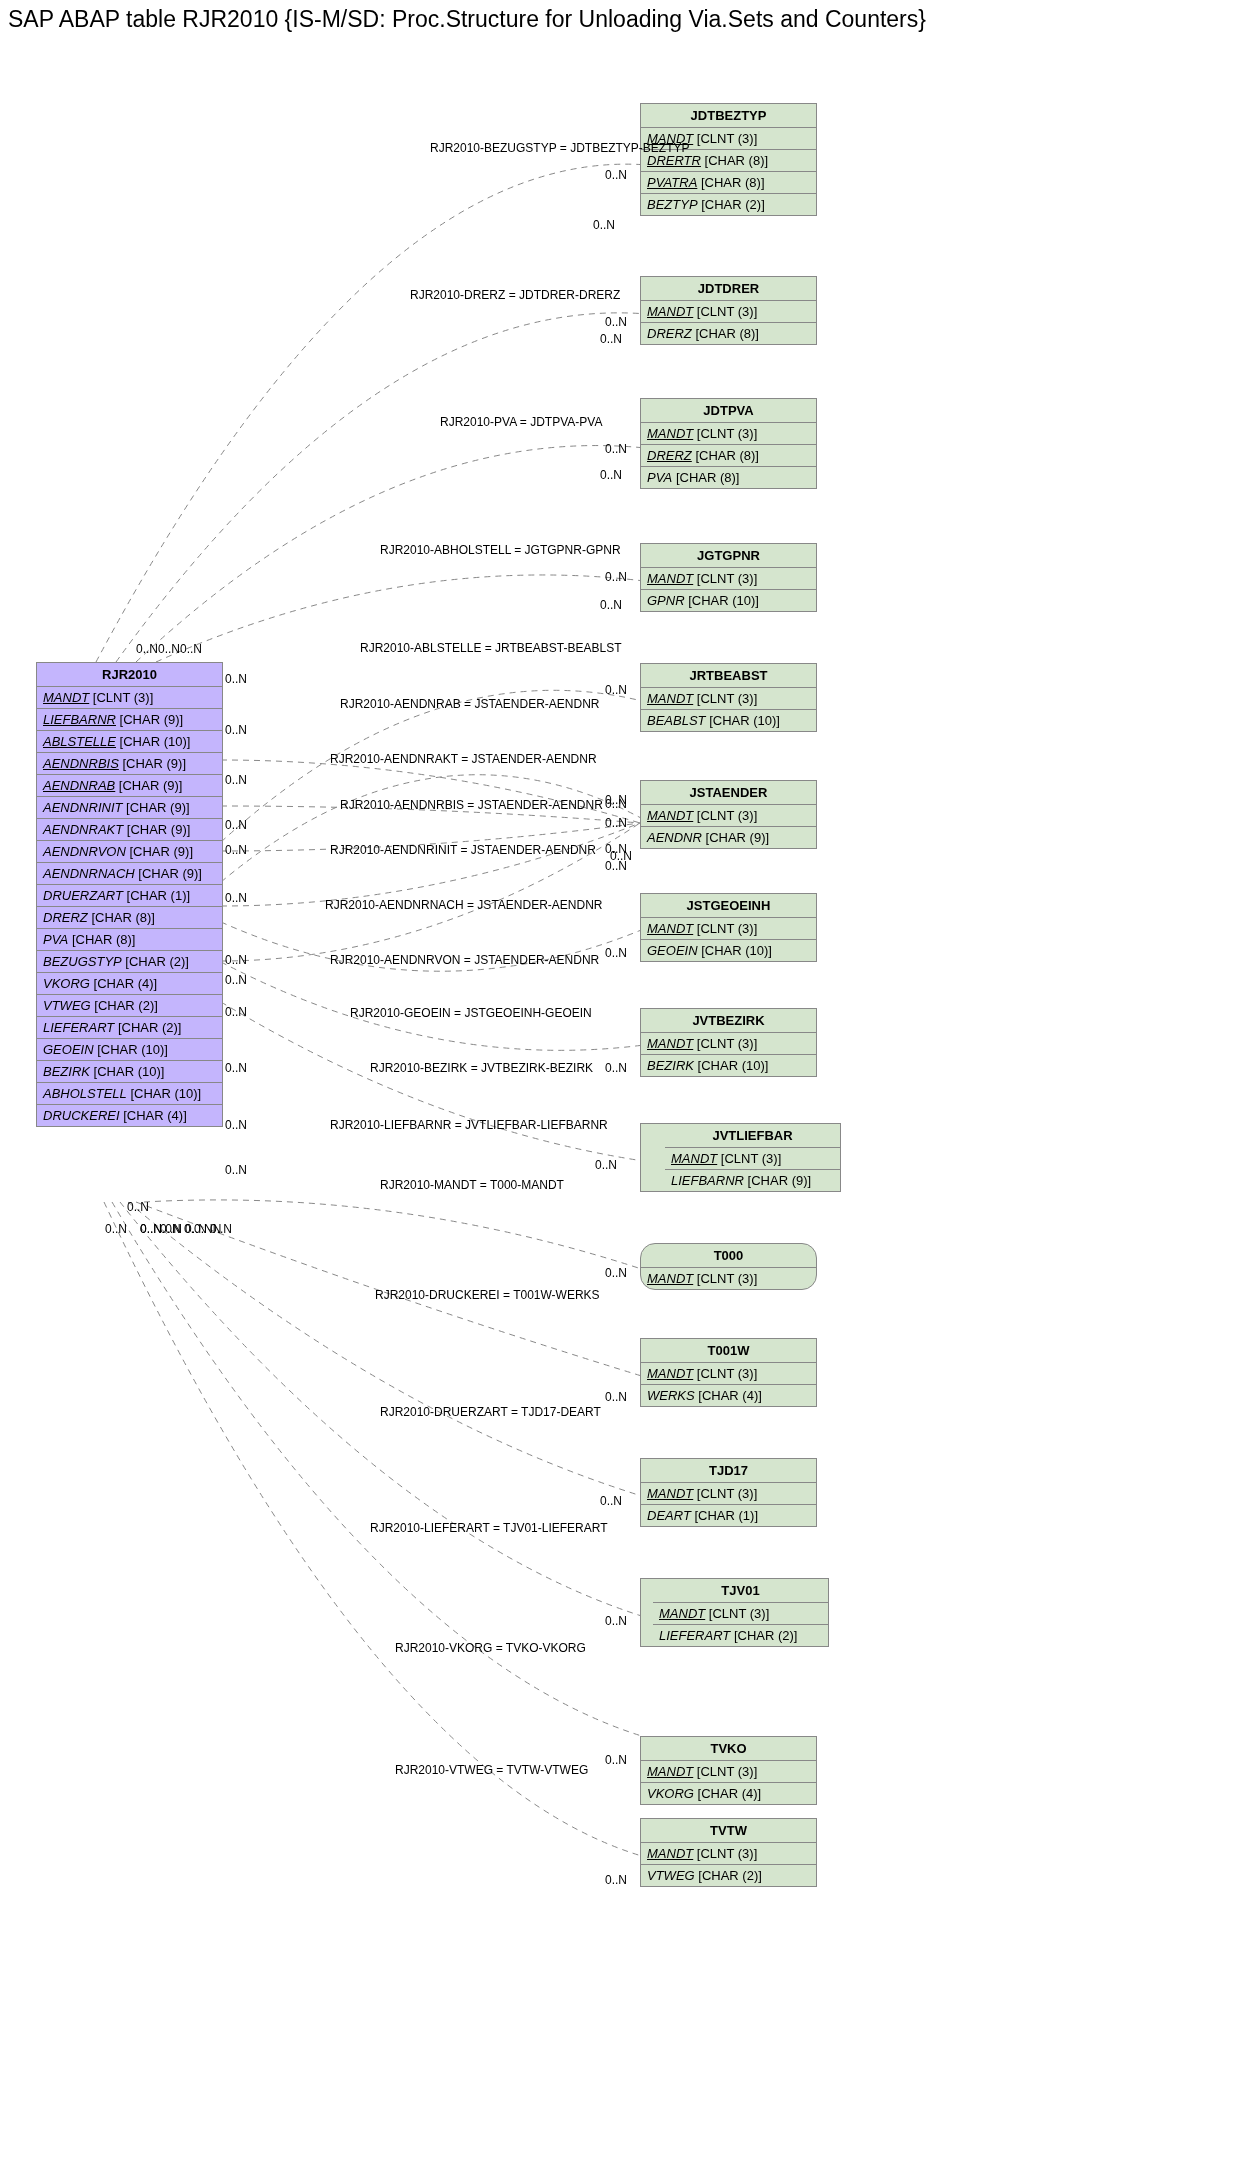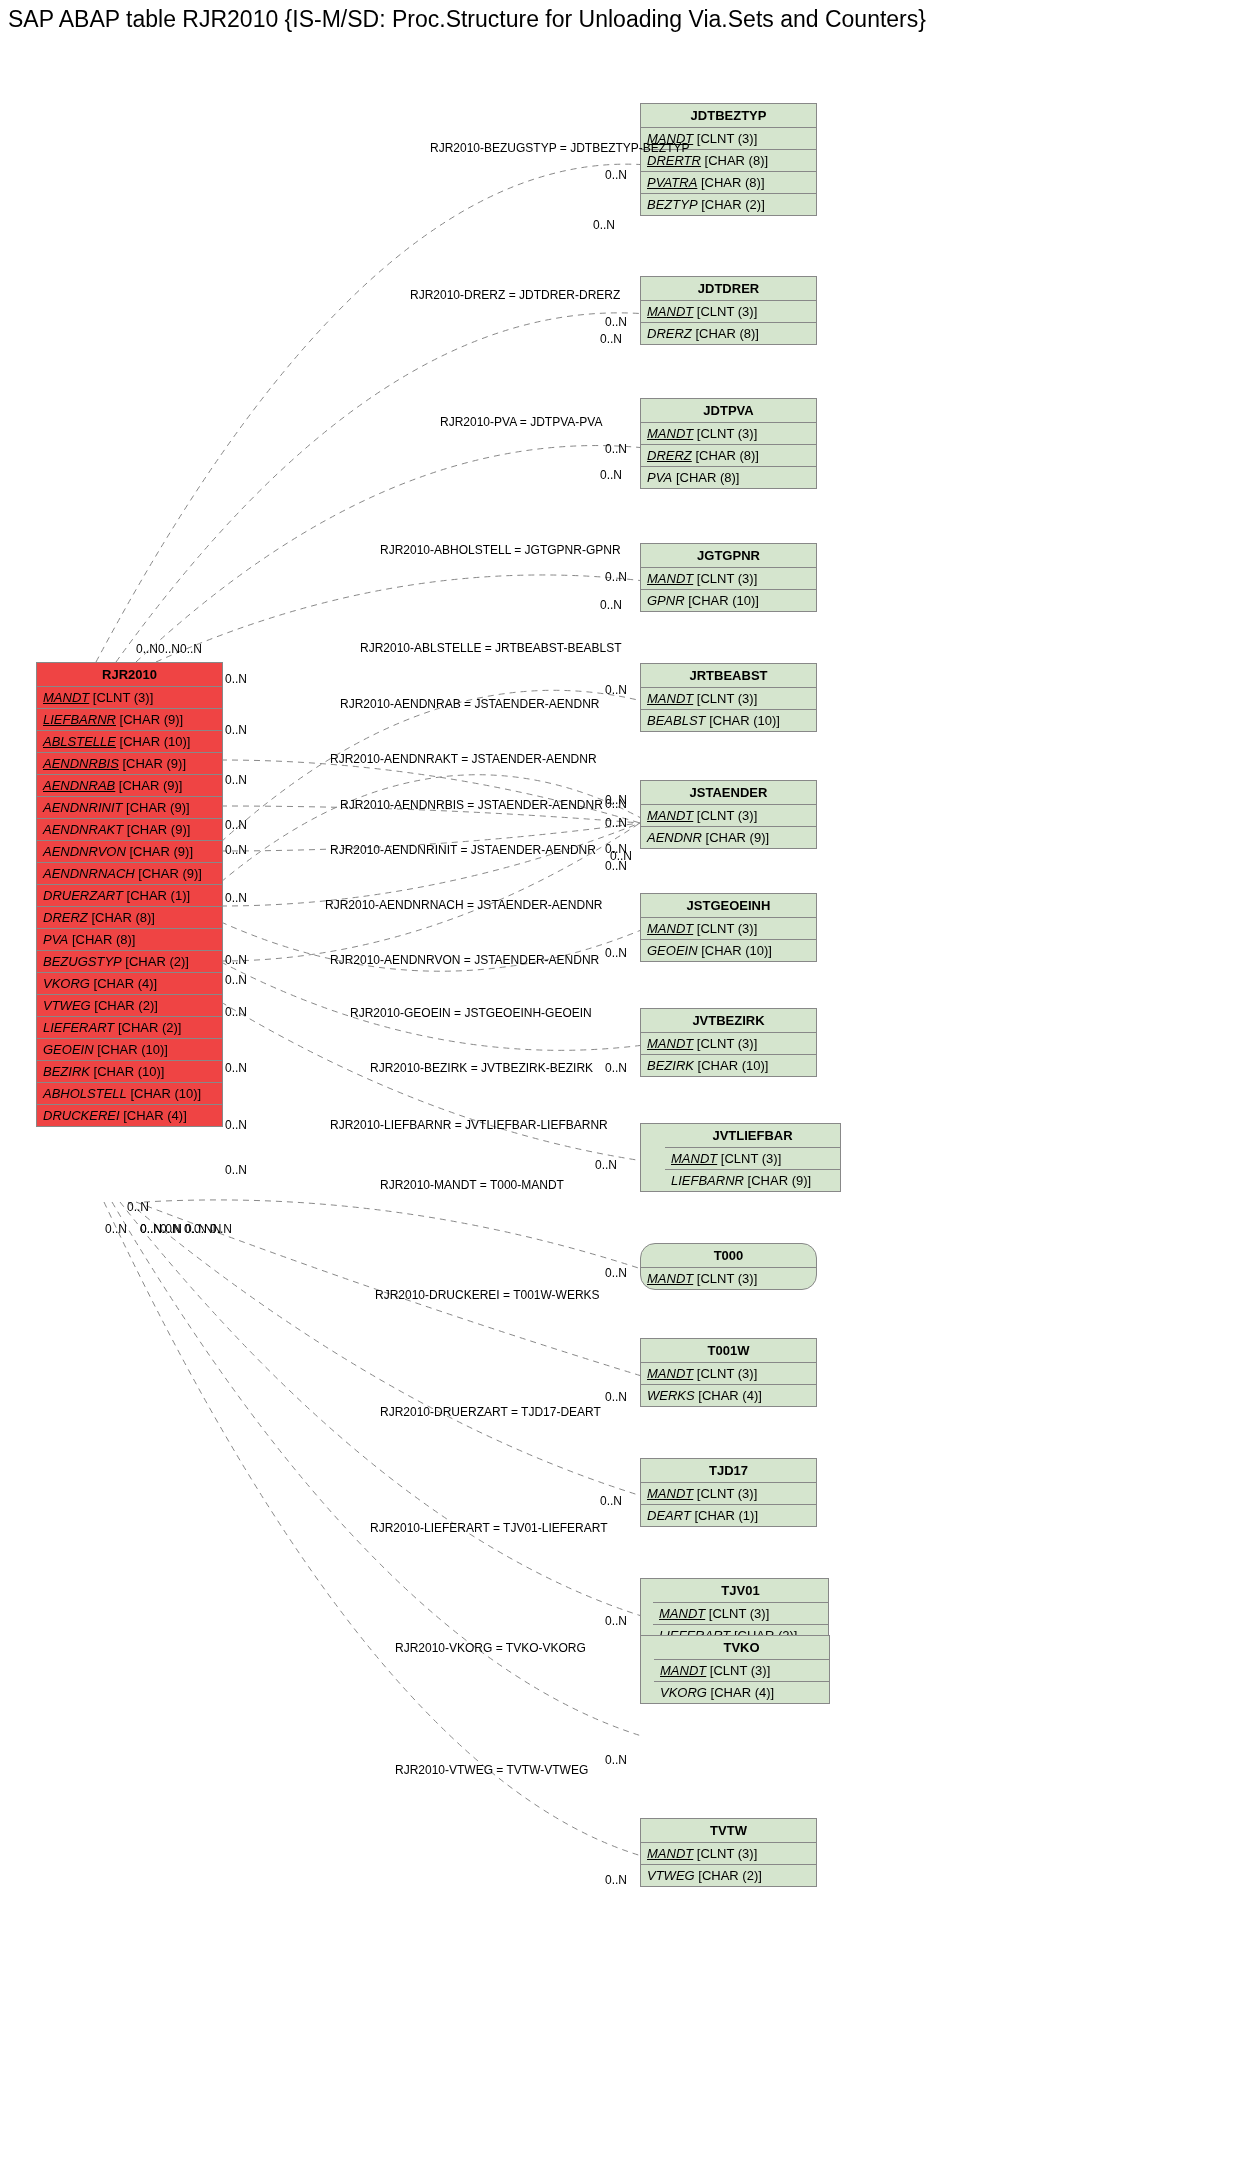--- a/index.html
+++ b/index.html
@@ -1,19 +1,19 @@
 <!DOCTYPE html>
 <html><head>
 <meta charset="utf-8">
 <style>
 body{margin:0;font-family:Arial,Helvetica,sans-serif;font-size:13px;background:#fff;color:#000;width:1253px}
 .page-title{font-size:23px;padding:6px 8px 10px 8px;font-weight:normal}
 .canvas{position:relative;width:1253px;height:2130px}
 .ent{position:absolute;border:1px solid #888;background:#d5e5ce;min-width:170px}
-.ent.src{background:#ef4444}
+.ent.src{background:#c4b5fd}
 .ent .hdr{font-weight:bold;text-align:center;padding:4px 6px;border-bottom:1px solid #888}
 .ent .row{padding:3px 6px;border-bottom:1px solid #888;white-space:nowrap}
 .ent .row:last-child{border-bottom:none}
 .ent .fname{font-style:italic}
 .ent .u{text-decoration:underline}
 .lbl{position:absolute;font-size:12px;white-space:nowrap}
 .card{position:absolute;font-size:12px;white-space:nowrap}
 svg.lines{position:absolute;top:0;left:0;width:1253px;height:2130px;pointer-events:none}
 svg.lines path{fill:none;stroke:#888;stroke-width:1;stroke-dasharray:6,5}
 </style>
@@ -134,21 +134,21 @@
       <div class="ent" style="left: 640px; top: 1415px; width: 175px;">
         <div class="hdr">TJD17</div>
         <div class="row"><span class="fname u">MANDT</span> [CLNT (3)]</div>
         <div class="row"><span class="fname">DEART</span> [CHAR (1)]</div>
       </div>
       <div class="ent" style="left: 640px; top: 1535px; width: 175px; padding-left: 12px;">
         <div class="hdr">TJV01</div>
         <div class="row"><span class="fname u">MANDT</span> [CLNT (3)]</div>
         <div class="row"><span class="fname">LIEFERART</span> [CHAR (2)]</div>
       </div>
-      <div class="ent" style="left: 640px; top: 1592px; width: 175px; padding-left: 13px;">
+      <div class="ent" style="left: 640px; top: 1693px; width: 175px;">
         <div class="hdr">TVKO</div>
         <div class="row"><span class="fname u">MANDT</span> [CLNT (3)]</div>
         <div class="row"><span class="fname">VKORG</span> [CHAR (4)]</div>
       </div>
       <div class="ent" style="left: 640px; top: 1775px; width: 175px;">
         <div class="hdr">TVTW</div>
         <div class="row"><span class="fname u">MANDT</span> [CLNT (3)]</div>
         <div class="row"><span class="fname">VTWEG</span> [CHAR (2)]</div>
       </div>
     </div>

